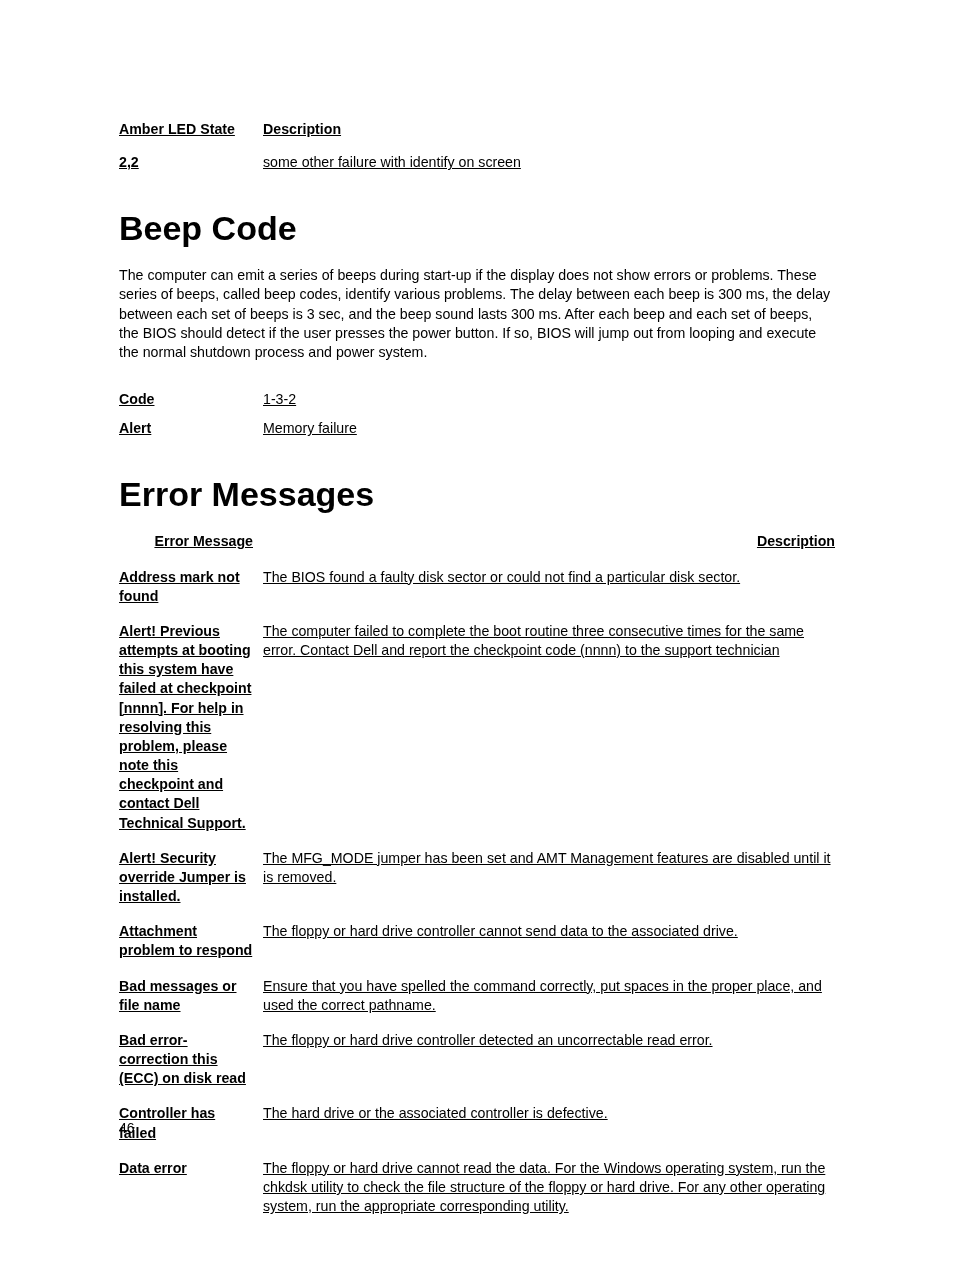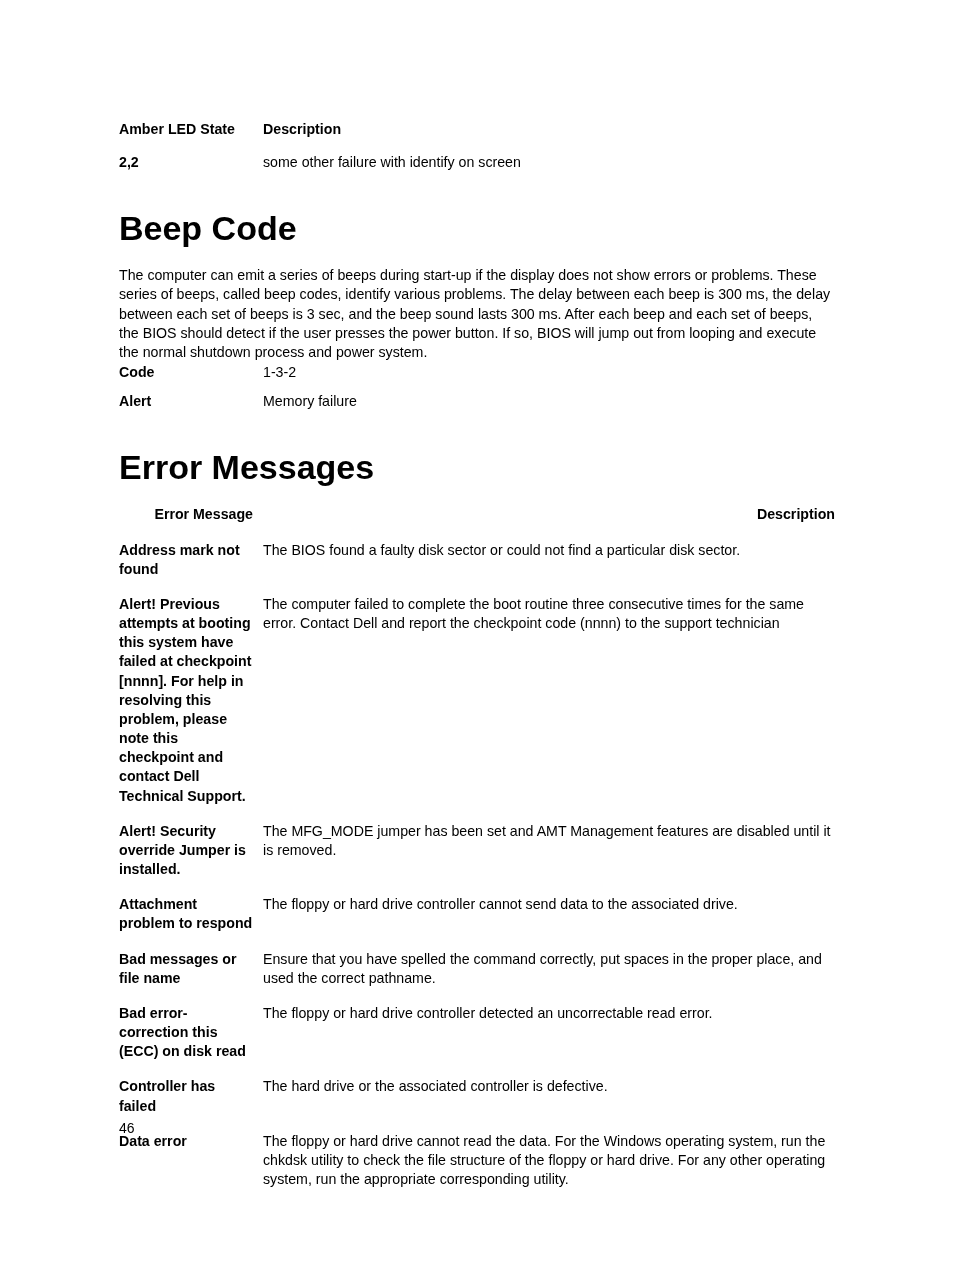--- a/index.html
+++ b/index.html
@@ -21,32 +21,33 @@
   }
   h2.section {
     font-family: "Arial Narrow", Arial, Helvetica, sans-serif;
     font-stretch: condensed;
     font-weight: bold;
     font-size: 34px;
     margin: 24px 0 14px 0;
     letter-spacing: 0px;
   }
   .para {
-    margin: 0 0 1px 0;
+    margin: 0 0 28px 0;
   }
   table.def {
     border-collapse: collapse;
     width: 100%;
     margin: 0 0 6px 0;
   }
   table.def td {
     padding: 0 0 10px 0;
     vertical-align: top;
     font-size: 14.2px;
     line-height: 1.35;
+    text-decoration: underline;
   }
   table.def td.term {
     width: 134px;
     font-weight: bold;
     padding-right: 10px;
   }
   table.def tr.head td {
     font-weight: bold;
     padding-bottom: 14px;
   }

